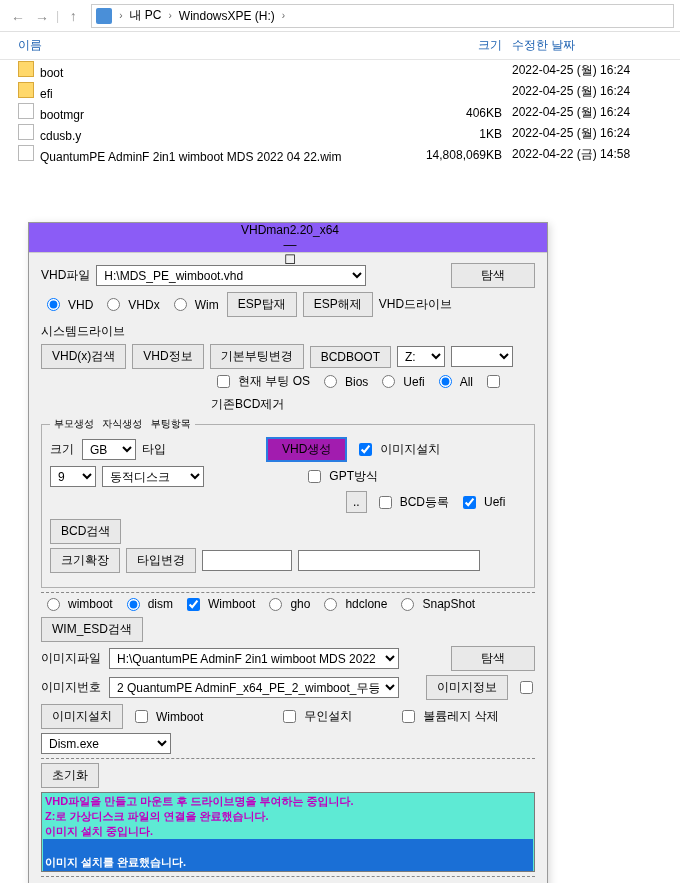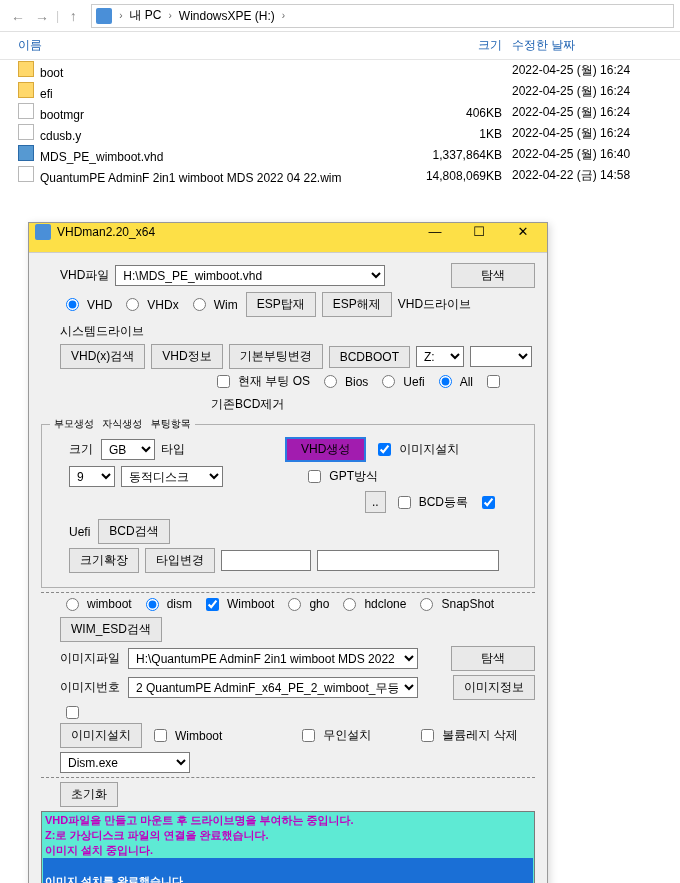--- a/index.html
+++ b/index.html
@@ -19,27 +19,27 @@
 .col-date { width:150px; }
 
 .file-row { display:flex; height:21px; padding:0 18px; align-items:center; }
 .file-row .icon { width:16px; height:16px; margin-right:6px; display:inline-block; }
 .ficon-folder { background:#ffd86b; border:1px solid #d9a93b; }
 .ficon-file { background:#fff; border:1px solid #b8b8b8; }
 .ficon-vhd { background:#5699d2; border:1px solid #2a6aa8; }
 .ficon-wim { background:#fff; border:1px solid #b8b8b8; position:relative; }
 
 .app-window { position:absolute; left:28px; top:222px; width:520px; background:#f0f0f0; border:1px solid #999; box-shadow:2px 2px 8px rgba(0,0,0,.15); }
-.titlebar { display:flex; align-items:center; height:30px; background:#fde047; border-bottom:1px solid #ccc; padding:0 2px 12px 6px; }
+.titlebar { display:flex; align-items:center; height:30px; background:#8b5cf6; border-bottom:1px solid #ccc; padding:0 2px 12px 6px;flex-direction:column; }
 .titlebar .app-icon { width:16px; height:16px; background:#4a8fd8; margin-right:6px; border-radius:2px; }
 .titlebar .title { flex:1; font-size:12px; }
 .winbtn { width:44px; height:28px; display:flex; align-items:center; justify-content:center; font-size:13px; font-family:Arial; }
 
 .app-body { padding:10px 12px 14px 12px; background:#f0f0f0; }
-.row { display:flex; align-items:center; gap:6px; margin-bottom:4px; flex-wrap:wrap;margin-left:19px; }
+.row { display:flex; align-items:center; gap:6px; margin-bottom:4px; flex-wrap:wrap; }
 label.txt { font-size:12px; }
 .btn { background:#e9e9e9; border:1px solid #a0a0a0; padding:3px 10px; font-size:12px; cursor:pointer; min-height:22px; }
 .btn.wide { min-width:84px; text-align:center; }
 select, input[type=text] { border:1px solid #7a7a7a; background:#fff; font-size:12px; height:21px; padding:0 3px; }
 input[type=radio], input[type=checkbox] { margin:0 2px 0 6px; vertical-align:middle; }
 .rb-label { font-size:12px; margin-right:2px; }
 
 fieldset { border:1px solid #b0b0b0; padding:6px 8px 10px 8px; margin:4px 0; }
 legend { font-size:10px; padding:0 4px; }
 .btn-highlight { border:2px solid #2a7de1; background:#a21caf; padding:2px 14px; font-size:12px; }
@@ -89,25 +89,20 @@
       <div class="col-name"><span class="icon ficon-file"></span><span>bootmgr</span></div>
       <div class="col-size">406KB</div>
       <div class="col-date">2022-04-25 (월) 16:24</div>
     </div>
     <div class="file-row">
       <div class="col-name"><span class="icon ficon-file"></span><span>cdusb.y</span></div>
       <div class="col-size">1KB</div>
       <div class="col-date">2022-04-25 (월) 16:24</div>
     </div>
     <div class="file-row">
-      <div class="col-name"><span class="icon ficon-vhd"></span><span>MDS_PE_wimboot.vhd</span></div>
-      <div class="col-size">1,337,864KB</div>
-      <div class="col-date">2022-04-25 (월) 16:40</div>
-    </div>
-    <div class="file-row">
       <div class="col-name"><span class="icon ficon-wim"></span><span>QuantumPE AdminF 2in1 wimboot MDS 2022 04 22.wim</span></div>
       <div class="col-size">14,808,069KB</div>
       <div class="col-date">2022-04-22 (금) 14:58</div>
     </div>
   </div>
 
 <div class="app-window">
   <div class="titlebar">
     <div class="app-icon"></div>
     <div class="title">VHDman2.20_x64</div>

